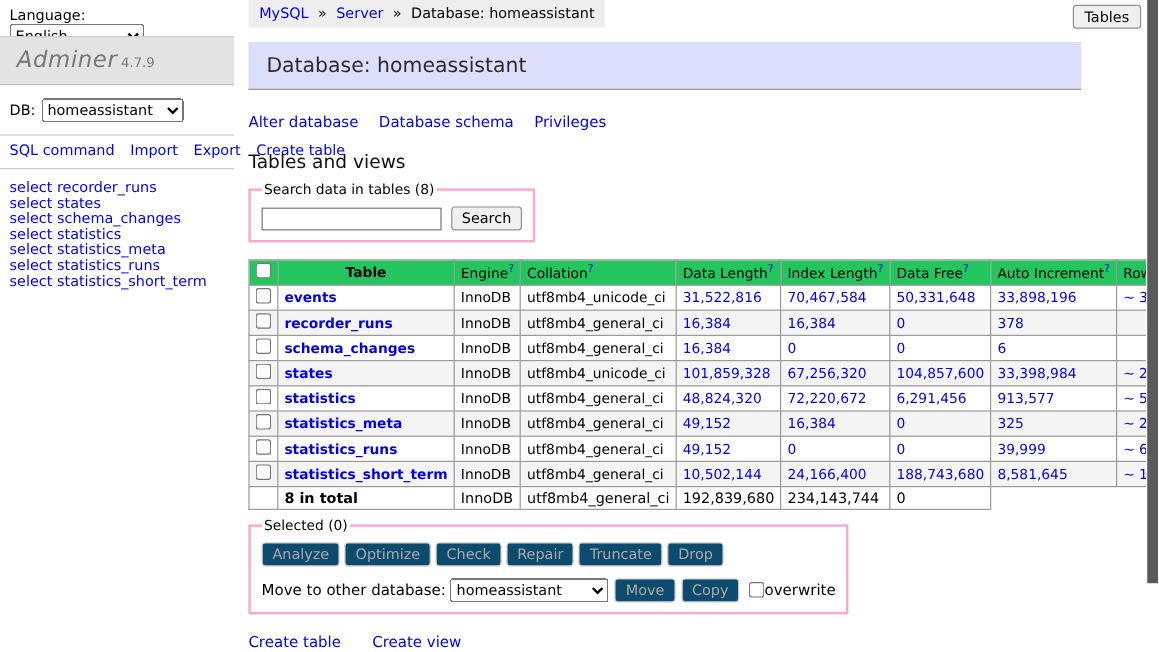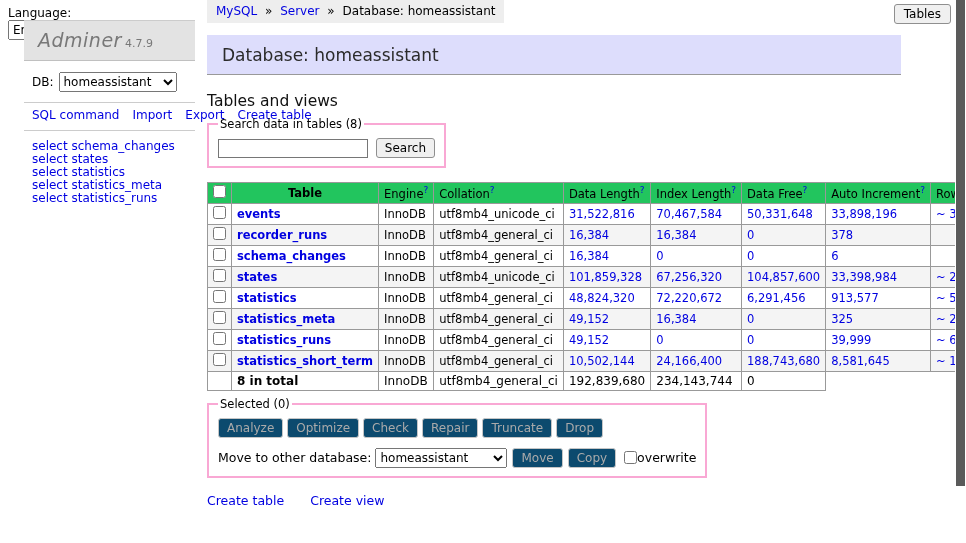--- a/index.html
+++ b/index.html
@@ -10,21 +10,21 @@
     position: relative; overflow: hidden;
   }
   a { color:#0000e0; text-decoration:none; cursor:pointer; }
 
   
   .lang-row { position:absolute; top:0; left:0; width:195px; padding:6px 8px 5px; }
   .lang-row label { margin-right:6px; }
   .lang-row select { width:112px; height:20px; font-size:12px; font-family:"DejaVu Sans",sans-serif; }
 
   
-  .sidebar { position:absolute; top:20px; left:0; width:195px;padding-left:24px; }
+  .sidebar { position:absolute; top:30px; left:0; width:195px; }
   .logo-bar {
     background:#e3e3e3; border-top:1px solid #ccc; border-bottom:1px solid #c0c0c0;
     padding:8px 14px 9px;
   }
   .logo-name { font-style:italic; font-size:19px; color:#787878; letter-spacing:0.5px; }
   .logo-ver { font-size:11px; color:#787878; margin-left:3px; }
   .db-row { padding:11px 8px 10px; }
   .db-row label { margin-right:5px; }
   .db-row select { width:118px; height:20px; font-size:12px; font-family:"DejaVu Sans",sans-serif; }
   .sidebar hr { border:none; border-top:1px solid #ccc; }
@@ -107,33 +107,36 @@
   <div class="logo-bar">
     <span class="logo-name">Adminer</span><span class="logo-ver">4.7.9</span>
   </div>
   <div class="db-row">
     <label>DB:</label><select><option>homeassistant</option></select>
   </div>
   <hr>
   <div class="side-actions" id="side-actions"><a>SQL command</a><a>Import</a><a>Export</a><a>Create table</a></div>
   <hr>
   <div class="side-tables" id="side-tables">
+      <span class="titem"><a>select</a> <a>recorder_runs</a></span>
+      <span class="titem"><a>select</a> <a>states</a></span>
       <span class="titem"><a>select</a> <a>schema_changes</a></span>
-      <span class="titem"><a>select</a> <a>states</a></span>
       <span class="titem"><a>select</a> <a>statistics</a></span>
       <span class="titem"><a>select</a> <a>statistics_meta</a></span>
       <span class="titem"><a>select</a> <a>statistics_runs</a></span>
+      <span class="titem"><a>select</a> <a>statistics_short_term</a></span>
     </div>
 </div>
 
 <div class="main">
   <div class="breadcrumb" id="breadcrumb"><a>MySQL</a><span class="sep"> » </span><a>Server</a><span class="sep"> » </span><span>Database: homeassistant</span></div>
 
   <h2 class="page-title">Database: homeassistant</h2>
 
+  <div class="nav-links" id="nav-links"><a>Alter database</a><a>Database schema</a><a>Privileges</a></div>
 
   <h3 class="sec">Tables and views</h3>
 
   <fieldset class="search-fs">
     <legend>Search data in tables (8)</legend>
     <input type="text" value="" style="">
     <button>Search</button>
   </fieldset>
 
   <table class="db">

